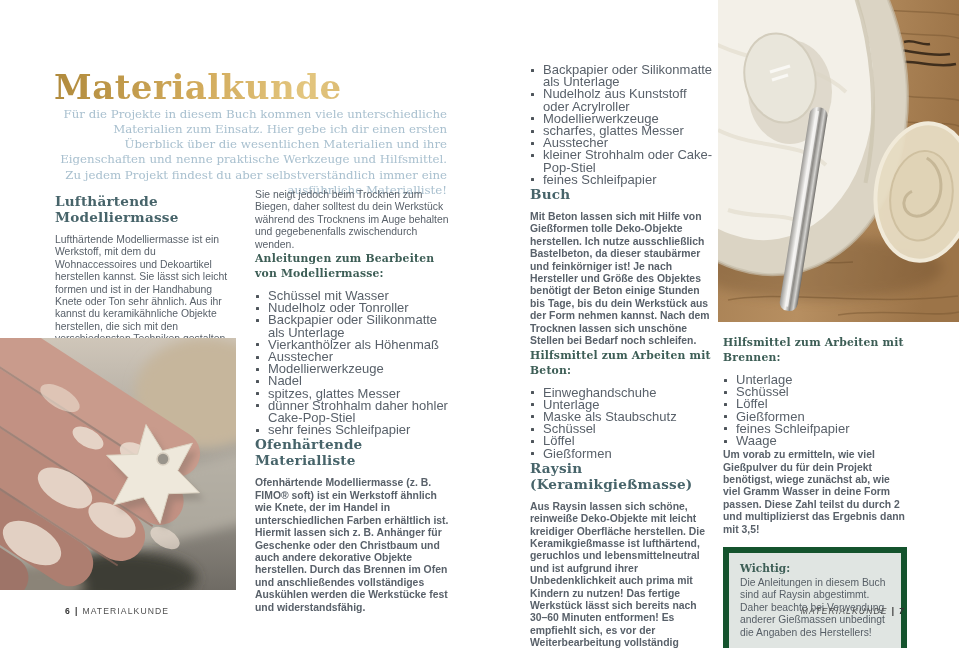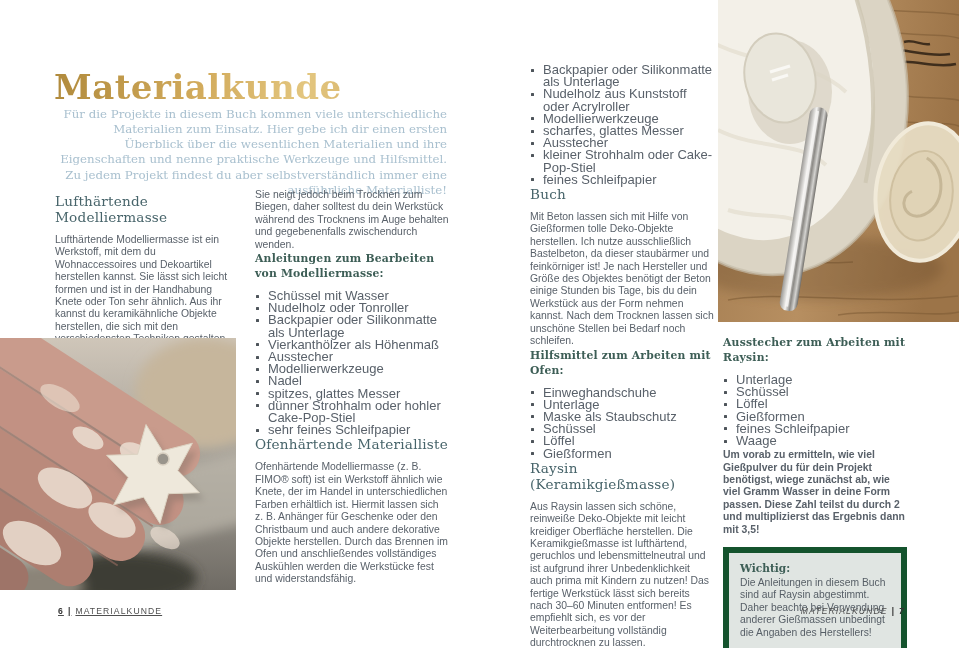--- a/index.html
+++ b/index.html
@@ -33,34 +33,34 @@
   .col{font-size:10.4px;line-height:12.4px;color:#59616a;}
   .col p{margin:0;}
   .col-l1{left:55px;top:193px;width:182px;}
   .col-l2{left:255px;top:189px;width:194px;}
   .col-r1{left:530px;top:55px;width:184px;}
   .col-r2{left:723px;top:335px;width:184px;}
 
   h3.section{
     margin:0;
     font-family:"DejaVu Serif","Liberation Serif",serif;
-    font-weight:400;font-size:13.6px;line-height:16px;
+    font-weight:700;font-size:13.6px;line-height:16px;
     color:#47646a;letter-spacing:0.2px;
   }
   h4.listhead{
     margin:0;
     font-family:"DejaVu Serif","Liberation Serif",serif;
     font-weight:700;font-size:10.8px;line-height:15px;
     color:#3d5e56;letter-spacing:0.2px;
   }
   .col h3.section + p{margin-top:9px;}
   .mt-sub{margin-top:26px;}
   .mt-sub-sm{margin-top:10px;}
   .mt-head{margin-top:18px;}
-  .mt-body{margin-top:9px;}
+  .mt-body{margin-top:9px;font-weight:bold;}
 
   ul.blist{list-style:none;margin:9px 0 0 0;padding:0;}
   ul.blist li{
     position:relative;padding-left:13px;margin:0;
     font-size:13px;line-height:12.2px;color:#59616a;
   }
   ul.blist li::before{
     content:"";position:absolute;left:1px;top:4.5px;
     width:3px;height:3px;background:#4e555b;border-radius:0.5px;
   }
@@ -73,21 +73,21 @@
   .note .note-title{
     font-family:"DejaVu Serif","Liberation Serif",serif;
     font-weight:700;font-size:10.6px;line-height:13px;color:#3d5e56;
   }
   .note p{margin:2px 0 0 0;font-size:10.3px;line-height:12.4px;color:#565e66;}
 
   
   .footer{top:606px;font-size:8.6px;letter-spacing:1.1px;color:#4f4f4f;}
   .footer .num{font-weight:700;color:#333;}
   .footer .sep{font-weight:700;margin:0 4px;color:#333;}
-  .footer-left{left:58px;text-decoration:underline;}
+  .footer-left{left:65px;}
   .footer-right{right:54px;text-align:right;font-style:italic;}
 
   
   .photo{overflow:hidden;}
   .photo-star{left:0;top:338px;width:236px;height:252px;}
   .photo-bowl{left:718px;top:0;width:241px;height:322px;}
   .photo svg{display:block;}
 </style>
 </head>
 <body>
@@ -106,21 +106,21 @@
   <h4 class="listhead mt-sub">Anleitungen zum Bearbeiten von Modelliermasse:</h4>
   <ul class="blist">
       <li>Schüssel mit Wasser</li>
       <li>Nudelholz oder Tonroller</li>
       <li>Backpapier oder Silikonmatte als Unterlage</li>
       <li>Vierkanthölzer als Höhenmaß</li>
       <li>Ausstecher</li>
       <li>Modellierwerkzeuge</li>
       <li>Nadel</li>
       <li>spitzes, glattes Messer</li>
-      <li>dünner Strohhalm oder hohler Cake-Pop-Stiel</li>
+      <li>dünner Strohhalm daher hohler Cake-Pop-Stiel</li>
       <li>sehr feines Schleifpapier</li>
     </ul>
   <h3 class="section mt-head">Ofenhärtende Materialliste</h3>
   <p class="mt-body">Ofenhärtende Modelliermasse (z. B. FIMO® soft) ist ein Werkstoff ähnlich wie Knete, der im Handel in unterschiedlichen Farben erhältlich ist. Hiermit lassen sich z. B. Anhänger für Geschenke oder den Christbaum und auch andere dekorative Objekte herstellen. Durch das Brennen im Ofen und anschließendes vollständiges Auskühlen werden die Werkstücke fest und widerstandsfähig.</p>
 </div>
 
 <div class="abs photo photo-star">
   <svg viewBox="0 0 236 252" width="236" height="252" preserveAspectRatio="none" aria-hidden="true">
     <defs>
       <linearGradient id="starbg" x1="0" y1="0" x2="0" y2="1">
@@ -180,35 +180,35 @@
       <li>Backpapier oder Silikonmatte als Unterlage</li>
       <li>Nudelholz aus Kunststoff oder Acrylroller</li>
       <li>Modellierwerkzeuge</li>
       <li>scharfes, glattes Messer</li>
       <li>Ausstecher</li>
       <li>kleiner Strohhalm oder Cake-Pop-Stiel</li>
       <li>feines Schleifpapier</li>
     </ul>
   <h3 class="section mt-head">Buch</h3>
   <p class="mt-body">Mit Beton lassen sich mit Hilfe von Gießformen tolle Deko-Objekte herstellen. Ich nutze ausschließlich Bastelbeton, da dieser staubärmer und feinkörniger ist! Je nach Hersteller und Größe des Objektes benötigt der Beton einige Stunden bis Tage, bis du dein Werkstück aus der Form nehmen kannst. Nach dem Trocknen lassen sich unschöne Stellen bei Bedarf noch schleifen.</p>
-  <h4 class="listhead mt-sub-sm">Hilfsmittel zum Arbeiten mit Ofen:</h4>
+  <h4 class="listhead mt-sub-sm">Hilfsmittel zum Arbeiten mit Beton:</h4>
   <ul class="blist">
       <li>Einweghandschuhe</li>
       <li>Unterlage</li>
       <li>Maske als Staubschutz</li>
       <li>Schüssel</li>
       <li>Löffel</li>
       <li>Gießformen</li>
     </ul>
   <h3 class="section mt-head">Raysin (Keramikgießmasse)</h3>
   <p class="mt-body">Aus Raysin lassen sich schöne, reinweiße Deko-Objekte mit leicht kreidiger Oberfläche herstellen. Die Keramikgießmasse ist lufthärtend, geruchlos und lebensmittelneutral und ist aufgrund ihrer Unbedenklichkeit auch prima mit Kindern zu nutzen! Das fertige Werkstück lässt sich bereits nach 30–60 Minuten entformen! Es empfiehlt sich, es vor der Weiterbearbeitung vollständig durchtrocknen zu lassen.</p>
 </div>
 
 <div class="abs col col-r2">
-  <h4 class="listhead">Ausstecher zum Arbeiten mit Raysin:</h4>
+  <h4 class="listhead">Hilfsmittel zum Arbeiten mit Brennen:</h4>
   <ul class="blist">
       <li>Unterlage</li>
       <li>Schüssel</li>
       <li>Löffel</li>
       <li>Gießformen</li>
       <li>feines Schleifpapier</li>
       <li>Waage</li>
     </ul>
   <p style="margin-top:2px;font-weight:bold;">Um vorab zu ermitteln, wie viel Gießpulver du für dein Projekt benötigst, wiege zunächst ab, wie viel Gramm Wasser in deine Form passen. Diese Zahl teilst du durch 2 und multiplizierst das Ergebnis dann mit 3,5!</p>
   <div class="note">

